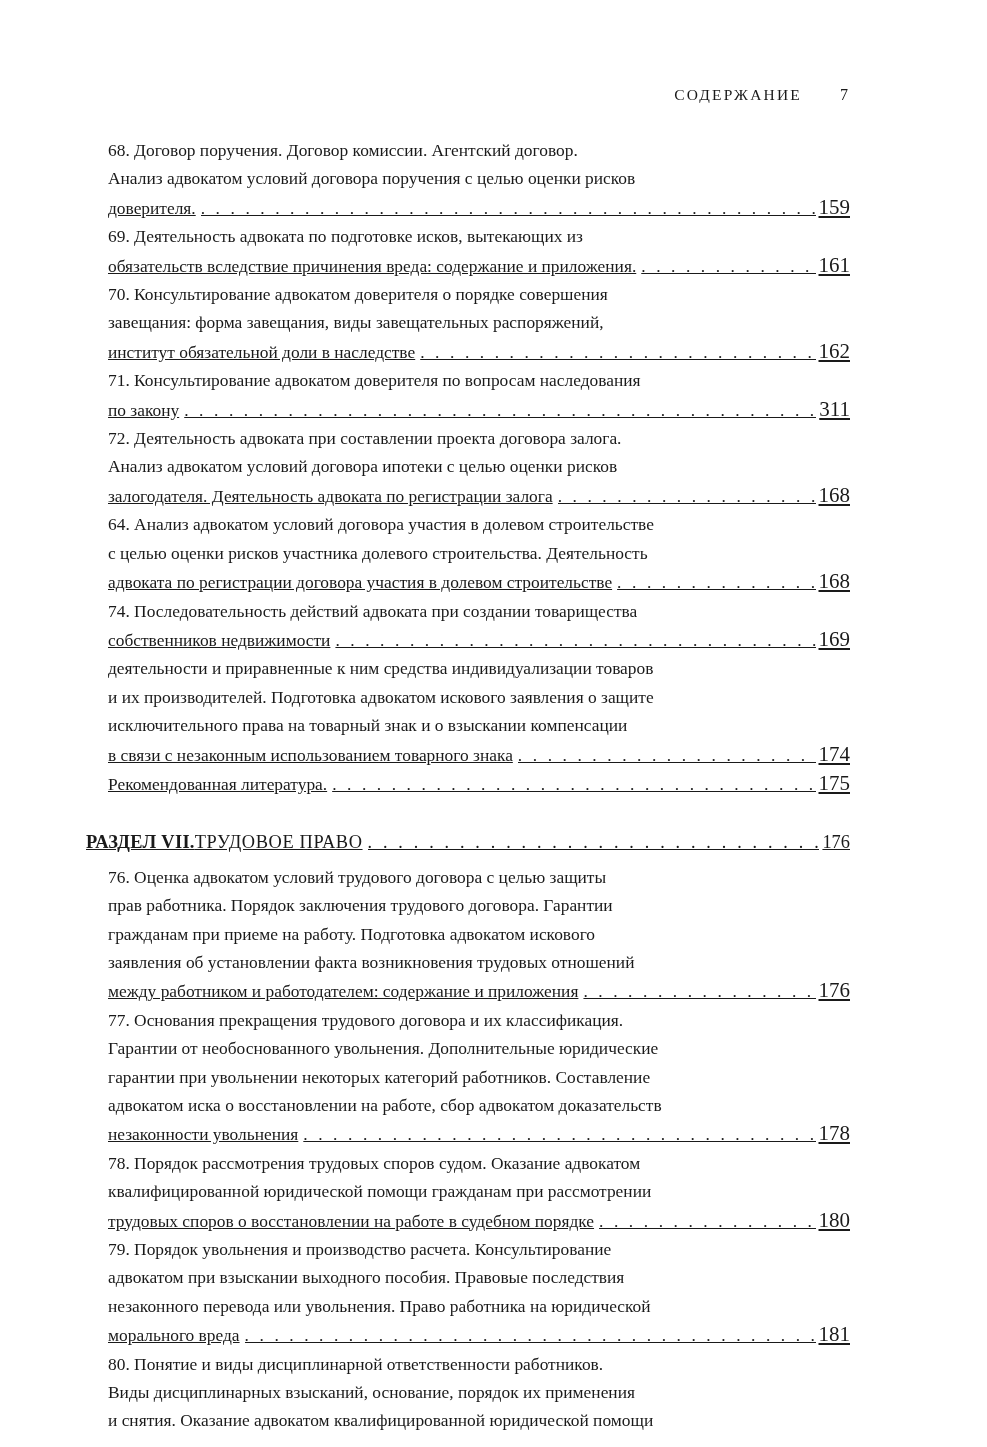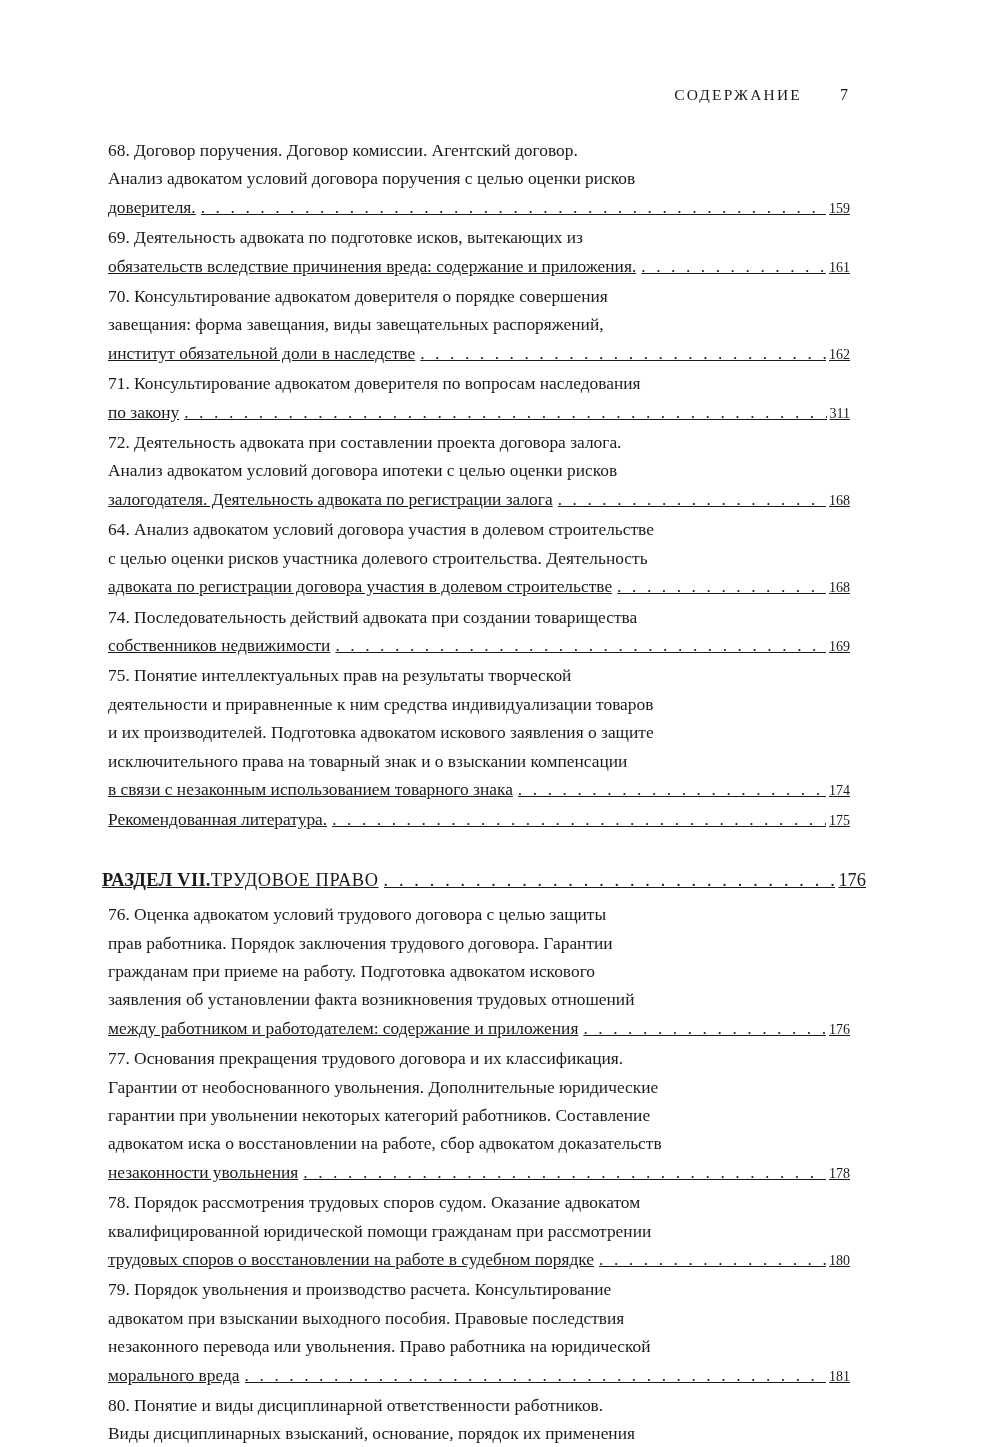--- a/index.html
+++ b/index.html
@@ -76,30 +76,29 @@
     overflow: hidden;
     white-space: nowrap;
     margin: 0 3px 0 5px;
     letter-spacing: 3.1px;
     font-size: 17.4px;
     line-height: 1;
     color: #1a1a1a;
   }
   .ln .pg {
     white-space: nowrap;
-    font-size: 14px;
+    font-size: 21px;
   }
   .section-entry {
     margin-top: 30px;
     margin-bottom: 6px;
     margin-left: -22px;
   }
   .section-entry .ln.last {
     font-size: 18.4px;
-    margin-left: 16px;
   }
   .section-entry .sec-label {
     font-weight: bold;
     letter-spacing: 0.3px;
   }
   .section-entry .sec-title {
     font-variant: small-caps;
     letter-spacing: 0.6px;
   }
   .section-entry .dots {
@@ -190,21 +189,20 @@
           <div class="ln"><span class="txt">74. Последовательность действий адвоката при создании товарищества</span></div>
           <div class="ln last">
             <span class="txt">собственников недвижимости</span>
             <span class="dots">. . . . . . . . . . . . . . . . . . . . . . . . . . . . . . . . . . . . . . . . . . . . . . . . . . . . . . . . . . . . . . . . . . . . . . . . . . . . . . . . . . . . . . . . . . . . . . . . . . . . . . . . . . . . . . . . . . . . . . . . </span>
             <span class="pg">169</span>
           </div>
         </div>
       </div>
       <div class="entry">
         <div class="lines">
-          <div class="ln"><span class="txt">75. Понятие интеллектуальных прав на результаты творческой</span></div>
           <div class="ln"><span class="txt">деятельности и приравненные к ним средства индивидуализации товаров</span></div>
           <div class="ln"><span class="txt">и их производителей. Подготовка адвокатом искового заявления о защите</span></div>
           <div class="ln"><span class="txt">исключительного права на товарный знак и о взыскании компенсации</span></div>
           <div class="ln last">
             <span class="txt">в связи с незаконным использованием товарного знака</span>
             <span class="dots">. . . . . . . . . . . . . . . . . . . . . . . . . . . . . . . . . . . . . . . . . . . . . . . . . . . . . . . . . . . . . . . . . . . . . . . . . . . . . . . . . . . . . . . . . . . . . . . . . . . . . . . . . . . . . . . . . . . . . . . . </span>
             <span class="pg">174</span>
           </div>
         </div>
       </div>

